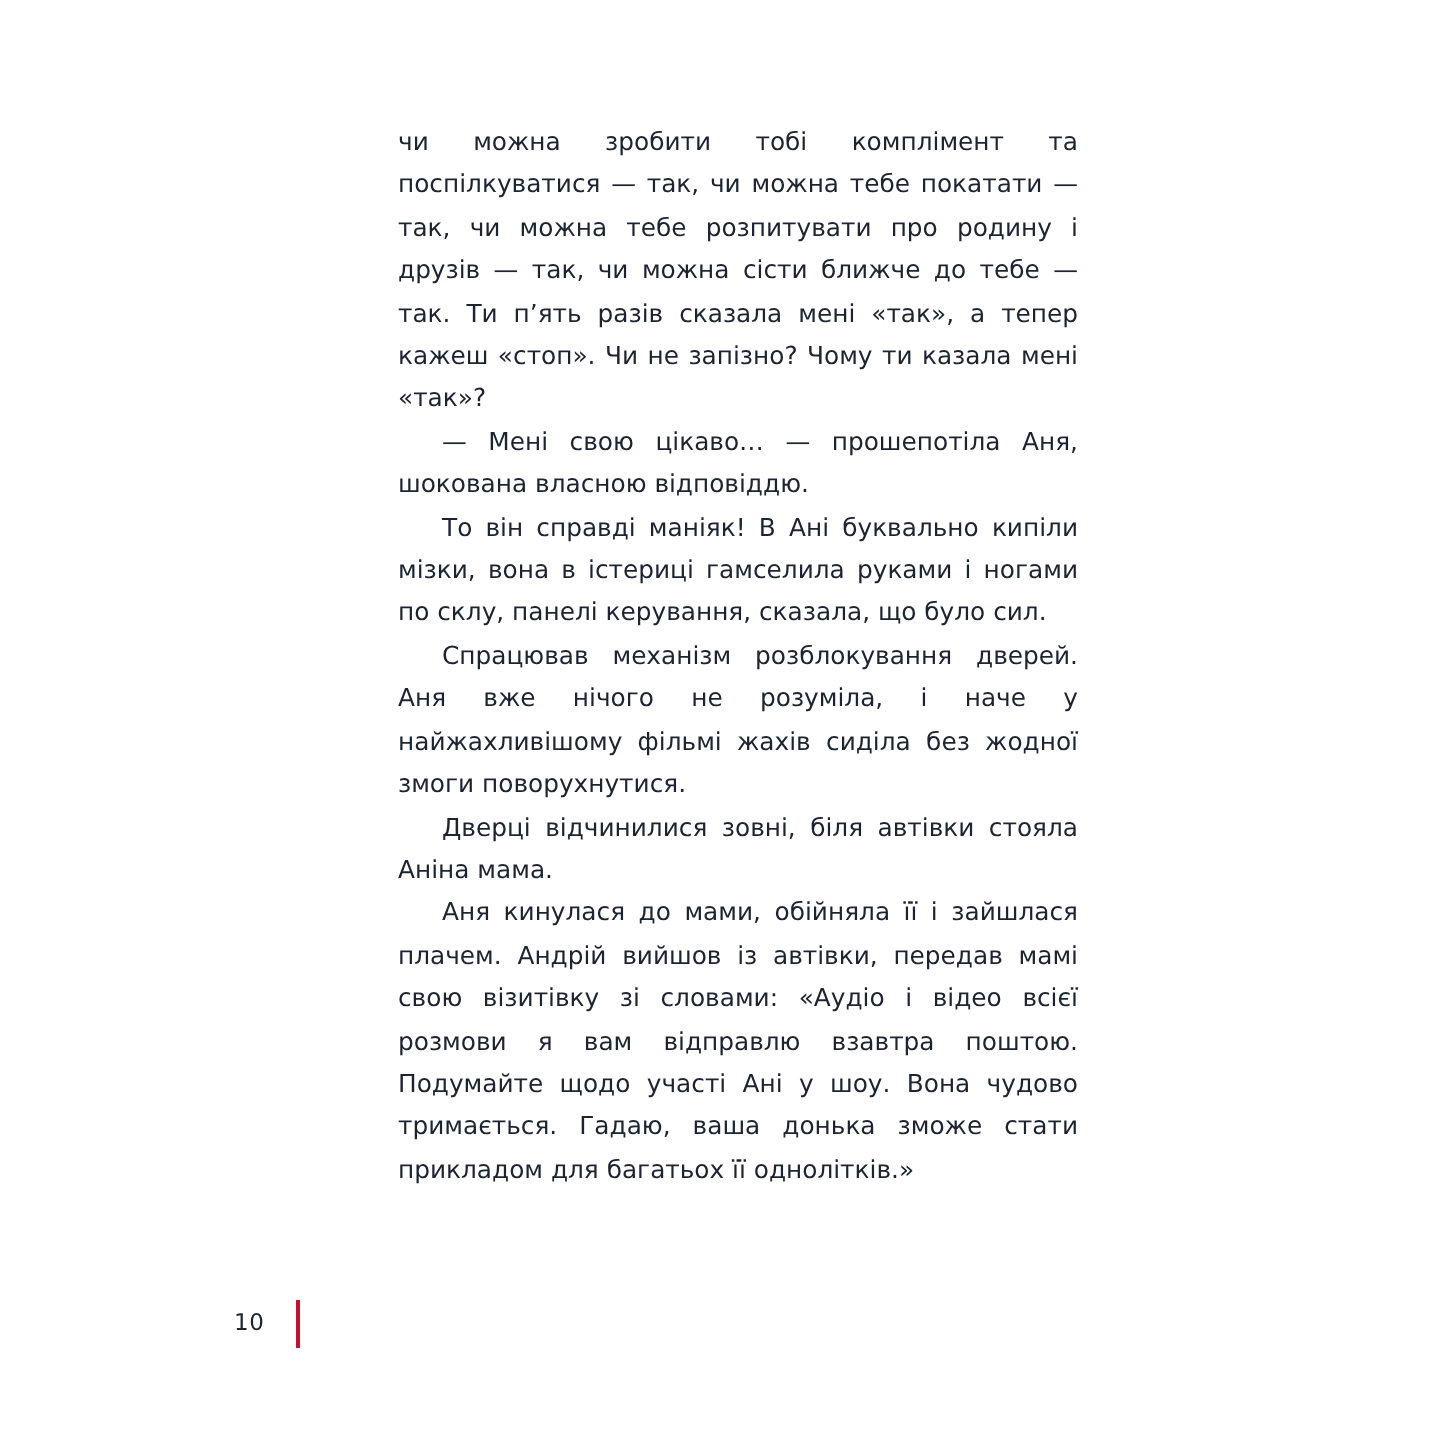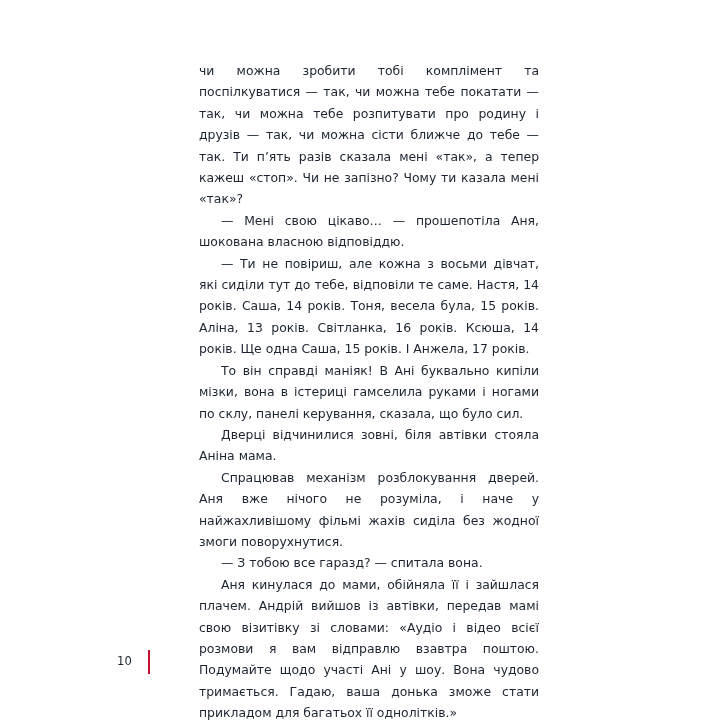--- a/index.html
+++ b/index.html
@@ -65,25 +65,23 @@
   }
 </style>
 </head>
 <body>
 
 <div class="page">
 
   <div class="text-column">
     <p class="para no-indent">чи можна зробити тобі комплімент та поспілкувати­ся — так, чи можна тебе покатати — так, чи можна тебе розпитувати про родину і друзів — так, чи можна сісти ближче до тебе — так. Ти п’ять разів сказала мені «так», а тепер кажеш «стоп». Чи не запізно? Чому ти казала мені «так»?</p>
     <p class="para">— Мені свою цікаво… — прошепотіла Аня, шокована власною відповіддю.</p>
-    <p class="para">— Ти не повіриш, але кожна з восьми дівчат, які сиді­ли тут до тебе, відповіли те саме. Настя, 14 років. Саша, 14 років. Тоня, весела була, 15 років. Аліна, 13 років. Світ­ланка, 16 років. Ксюша, 14 років. Ще одна Саша, 15 років. І Анжела, 17 років.</p>
     <p class="para">То він справді маніяк! В Ані буквально кипіли мізки, вона в істериці гамселила руками і ногами по склу, панелі ке­рування, сказала, що було сил.</p>
+    <p class="para">Спрацював механізм розблокування дверей. Аня вже нічого не розуміла, і наче у найжахливішому фільмі жахів сиділа без жодної змоги поворухнутися.</p>
     <p class="para">Дверці відчинилися зовні, біля автівки стояла Аніна мама.</p>
-    <p class="para">Спрацював механізм розблокування дверей. Аня вже нічого не розуміла, і наче у найжахливішому фільмі жахів сиділа без жодної змоги поворухнутися.</p>
-    <p class="para">— З тобою все гаразд? — спитала вона.</p>
     <p class="para">Аня кинулася до мами, обійняла її і зайшлася плачем. Андрій вийшов із автівки, передав мамі свою візитівку зі сло­вами: «Аудіо і відео всієї розмови я вам відправлю взавтра поштою. Подумайте щодо участі Ані у шоу. Вона чудово тримається. Гадаю, ваша донька зможе стати прикладом для багатьох її однолітків.»</p>
 
   </div>
 
   <div class="footer">
     <span class="folio">10</span>
     <span class="rule"></span>
   </div>
 
 </div>

